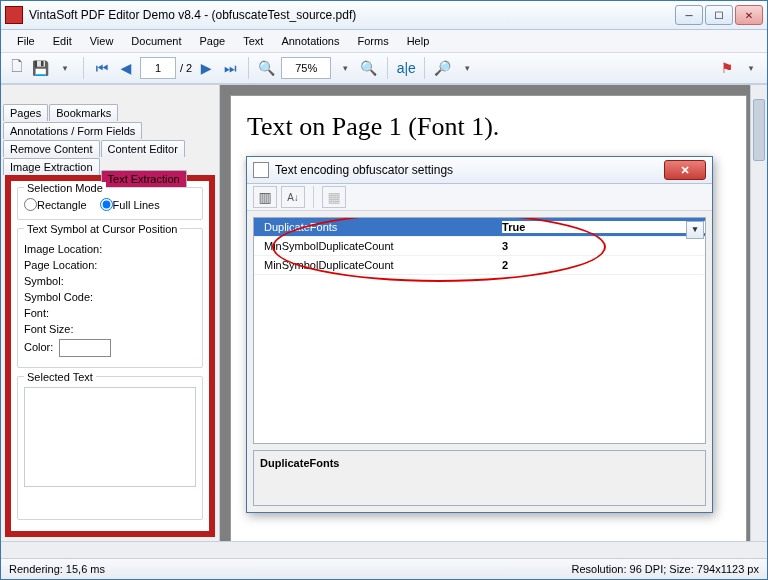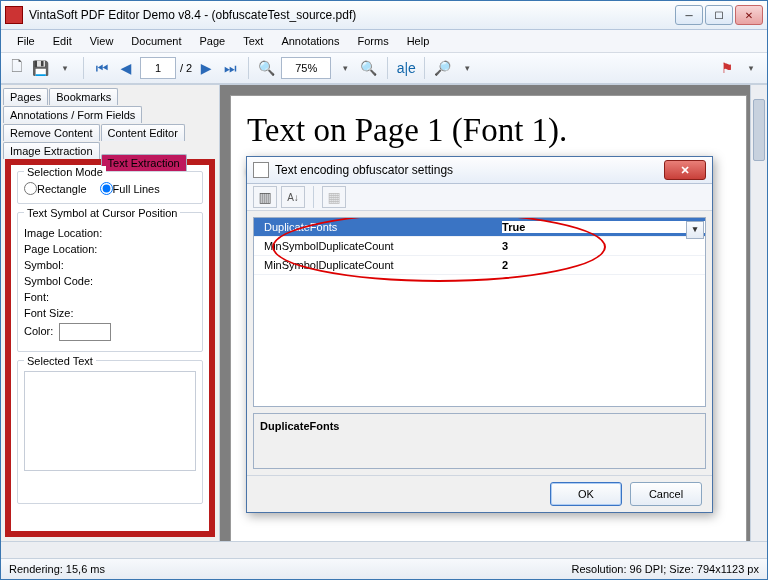--- a/index.html
+++ b/index.html
@@ -12,36 +12,36 @@
 .winbtn.close{background:linear-gradient(#f7d5d5,#e8a2a2);border-color:#c76666;color:#7a0c0c;}
 .menubar{height:22px;background:#f4f6fa;display:flex;align-items:center;gap:2px;padding:0 8px;border-bottom:1px solid #d5dbe4;}
 .menubar span{padding:2px 8px;border-radius:2px;}
 .toolbar{height:30px;background:linear-gradient(#fafcff,#e9eff7);border-bottom:1px solid #c6d1de;display:flex;align-items:center;padding:0 6px;gap:4px;position:relative;}
 .tb-sep{width:1px;height:22px;background:#c6d1de;margin:0 4px;}
 .tb-ico{width:20px;height:20px;display:flex;align-items:center;justify-content:center;font-size:14px;color:#555;}
 .tb-input{width:30px;height:18px;border:1px solid #a9b8cc;background:#fff;text-align:center;font-size:11px;}
 .tb-text{font-size:11px;}
 .body{flex:1;display:flex;border-top:1px solid #c6d1de;overflow:hidden;}
 .sidepanel{width:218px;background:#f0f0f0;border-right:1px solid #c6d1de;display:flex;flex-direction:column;}
-.tabs{display:flex;flex-wrap:wrap;padding:2px 2px 0 2px;}
+.tabs{display:flex;flex-wrap:wrap;padding:18px 2px 0 2px;}
 .tab{border:1px solid #aab6c6;border-bottom:none;background:linear-gradient(#fdfdfe,#ecf0f6);padding:2px 6px;margin:1px 1px 0 0;font-size:11px;border-radius:2px 2px 0 0;}
 .tab.active{background:#be185d;position:relative;top:12px;}
 .tabrow{width:100%;display:flex;}
 .side-content{border:6px solid #b91c1c;background:#fff;margin:0 4px 4px 4px;flex:1;padding:6px;box-sizing:border-box;overflow:auto;}
 .grp{border:1px solid #cfd6e0;border-radius:2px;padding:6px;margin-bottom:8px;}
 .grp-title{font-size:11px;position:relative;top:-12px;background:#fff;padding:0 3px;}
 .grp-body{margin-top:-8px;}
 .radio{display:inline-flex;align-items:center;margin-right:10px;}
 .radio input{margin:0;}
 .field{margin:4px 0;font-size:11px;}
 .swatch{display:inline-block;width:50px;height:16px;border:1px solid #888;background:#fff;vertical-align:middle;margin-left:6px;}
 .textarea{width:100%;height:100px;border:1px solid #c6cdd8;resize:none;box-sizing:border-box;}
 .docarea{flex:1;background:#7f7f7f;position:relative;overflow:hidden;}
 .page{position:absolute;left:10px;top:10px;right:20px;height:520px;background:#fff;border:1px solid #999;padding:16px;box-sizing:border-box;overflow:hidden;}
-.page h1{font-family:"Times New Roman",serif;font-weight:normal;font-size:33px;margin:0 0 14px 0;}
+.page h1{font-family:"Times New Roman",serif;font-weight:normal;font-size:26px;margin:0 0 14px 0;}
 .page h1.blur{filter:blur(2px);opacity:.7;}
 .vscroll{position:absolute;right:0;top:0;bottom:0;width:16px;background:#eceef2;border-left:1px solid #c6d1de;}
 .vscroll .thumb{position:absolute;left:2px;right:2px;top:14px;height:60px;background:#c7d1de;border:1px solid #9fb0c6;border-radius:2px;}
 .hscroll-zone{height:16px;background:#eceef2;border-top:1px solid #c6d1de;}
 .statusbar{height:20px;background:linear-gradient(#f7f9fc,#e7ecf3);border-top:1px solid #c6d1de;display:flex;align-items:center;padding:0 8px;font-size:11px;justify-content:space-between;}
 
 .dialog{position:absolute;left:245px;top:155px;width:465px;height:355px;border:1px solid #4a74a8;background:#f0f0f0;box-shadow:2px 3px 10px rgba(0,0,0,.35);display:flex;flex-direction:column;}
 .dlg-title{height:26px;background:linear-gradient(#fdfdfe,#e7eef8);display:flex;align-items:center;padding:0 6px;border-bottom:1px solid #b6c3d6;}
 .dlg-title .dicon{width:14px;height:14px;border:1px solid #888;background:#fff;margin-right:6px;}
 .dlg-title .dtitle{flex:1;font-size:12px;}
@@ -212,19 +212,15 @@
       </div>
       <div class="pg-row">
         <div class="k">MinSymbolDuplicateCount</div>
         <div class="v">2</div>
       </div>
       <div class="ellipse" style="left:18px;top:-6px;width:330px;height:66px;"></div>
     </div>
     <div class="desc-box">
       <b>DuplicateFonts</b>
     </div>
-    <div class="dlg-btns">
-      <div class="btn primary">OK</div>
-      <div class="btn">Cancel</div>
-    </div>
   </div>
 
 </div>
 
 </body></html>

